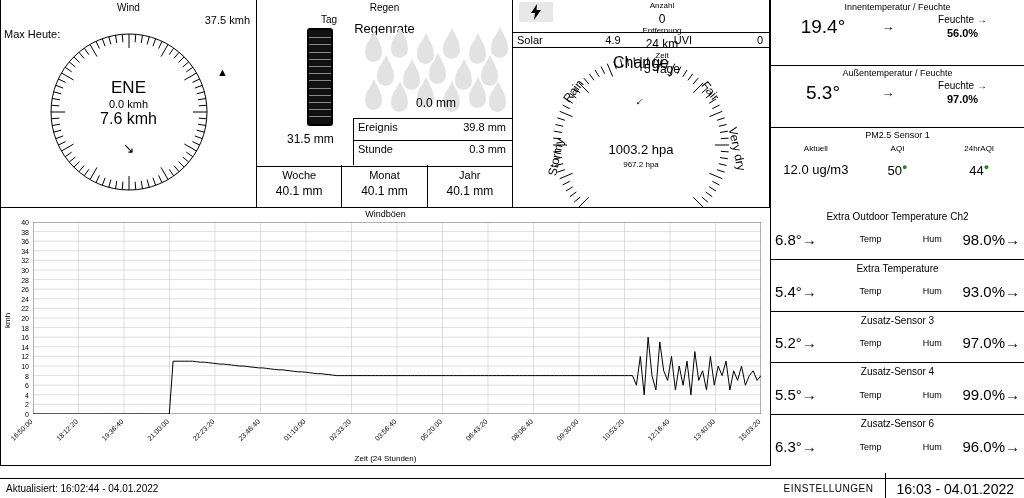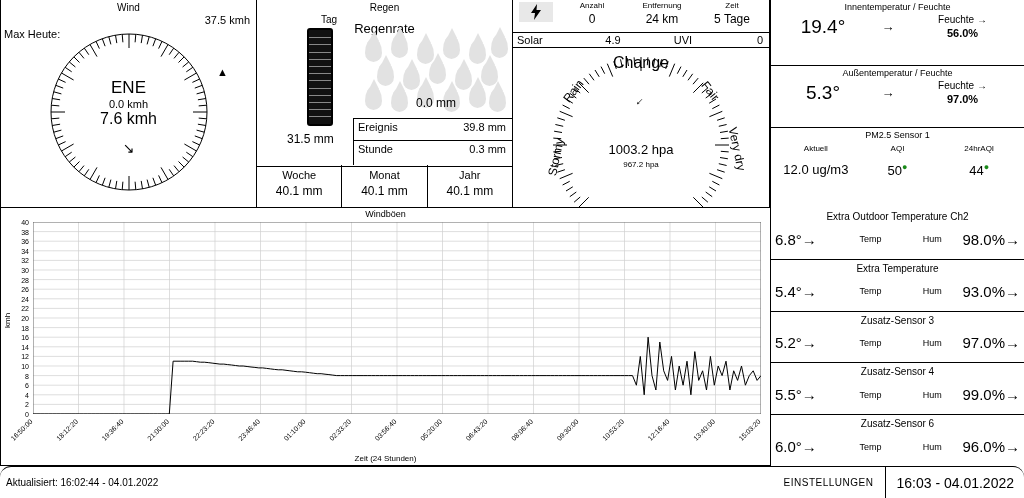--- a/index.html
+++ b/index.html
@@ -51,21 +51,21 @@
   .kvrow { position:absolute; font-size:11px; }
   .regen .bottomrow { position:absolute; left:0; right:0; bottom:0; height:42px; display:flex; }
   .regen .bottomrow > div { flex:1; text-align:center; border-left:1px solid #000; padding-top:4px; }
   .regen .bottomrow > div:first-child { border-left:none; }
   .regen .bottomrow .lab { font-size:11px; }
   .regen .bottomrow .val { font-size:12px; margin-top:3px; }
 
   
   .baro { width:257px; height:208px; position:relative; }
   .baro .lightning { position:absolute; left:6px; top:2px; width:34px; height:20px; background:#e8e8e8; display:flex; align-items:center; justify-content:center; }
-  .baro .topstats { position:absolute; left:44px; right:2px; top:1px; display:flex; }
+  .baro .topstats { position:absolute; left:44px; right:2px; top:1px; display:flex;flex-direction:column; }
   .baro .topstats > div { flex:1; text-align:center; }
   .baro .topstats .lab { font-size:8px; }
   .baro .topstats .val { font-size:12px; margin-top:2px; }
   .solar-row { position:absolute; left:0; right:0; top:32px; height:16px; border-top:1px solid #000; border-bottom:1px solid #000; display:flex; align-items:center; font-size:11px; }
   .solar-row span { display:block; }
   .baro-dial { position:absolute; left:50%; transform:translateX(-50%); top:50px; width:190px; height:160px; }
   .baro .change { position:absolute; left:0; right:0; top:54px; text-align:center; font-size:16px; }
   .baro .needle { position:absolute; left:50%; transform:translateX(-50%); top:96px; font-size:12px; }
   .baro .press { position:absolute; left:0; right:0; top:142px; text-align:center; font-size:13px; }
   .baro .press2 { position:absolute; left:0; right:0; top:160px; text-align:center; font-size:8px; }
@@ -99,21 +99,21 @@
   .sensorcol { width:254px; height:258px; display:flex; flex-direction:column; }
   .sbox { flex:1; border-bottom:1px solid #000; border-left:1px solid #000; position:relative; display:flex; flex-direction:column; }
   .sbox:last-child { border-bottom:none; }
   .sbox .name { text-align:center; font-size:10px; padding-top:3px; }
   .sbox .row { display:flex; align-items:center; flex:1; padding:0 4px 2px 4px; }
   .sbox .t { font-size:15px; width:64px; }
   .sbox .mid { flex:1; display:flex; justify-content:space-around; font-size:9px;align-items:flex-end; }
   .sbox .h { font-size:15px; text-align:right; }
 
   
-  .footer { position:absolute; left:0; bottom:0; width:1024px; height:32px; border-top:1px solid #000; display:flex; align-items:center;border-radius:11px; }
+  .footer { position:absolute; left:0; bottom:0; width:1024px; height:20px; border-top:1px solid #000; display:flex; align-items:center; }
   .footer .upd { font-size:10px; padding-left:6px; }
   .footer .spacer { flex:1; }
   .footer .settings { font-size:10px; letter-spacing:0.5px; padding-right:12px; }
   .footer .clock { font-size:14px; border-left:1px solid #000; height:32px; display:flex; align-items:center; padding:0 10px; }
   .tickline { stroke:#000; stroke-width:1; }
 </style>
 </head>
 <body>
 
 <div class="app">
@@ -560,21 +560,21 @@
           <div class="mid">
             <span>Temp</span>
             <span>Hum</span>
           </div>
           <div class="h">99.0%→</div>
         </div>
       </div>
       <div class="sbox">
         <div class="name">Zusatz-Sensor 6</div>
         <div class="row">
-          <div class="t">6.0°→</div>
+          <div class="t">6.3°→</div>
           <div class="mid">
             <span>Temp</span>
             <span>Hum</span>
           </div>
           <div class="h">96.0%→</div>
         </div>
       </div>
     </div>
   </div>
 

